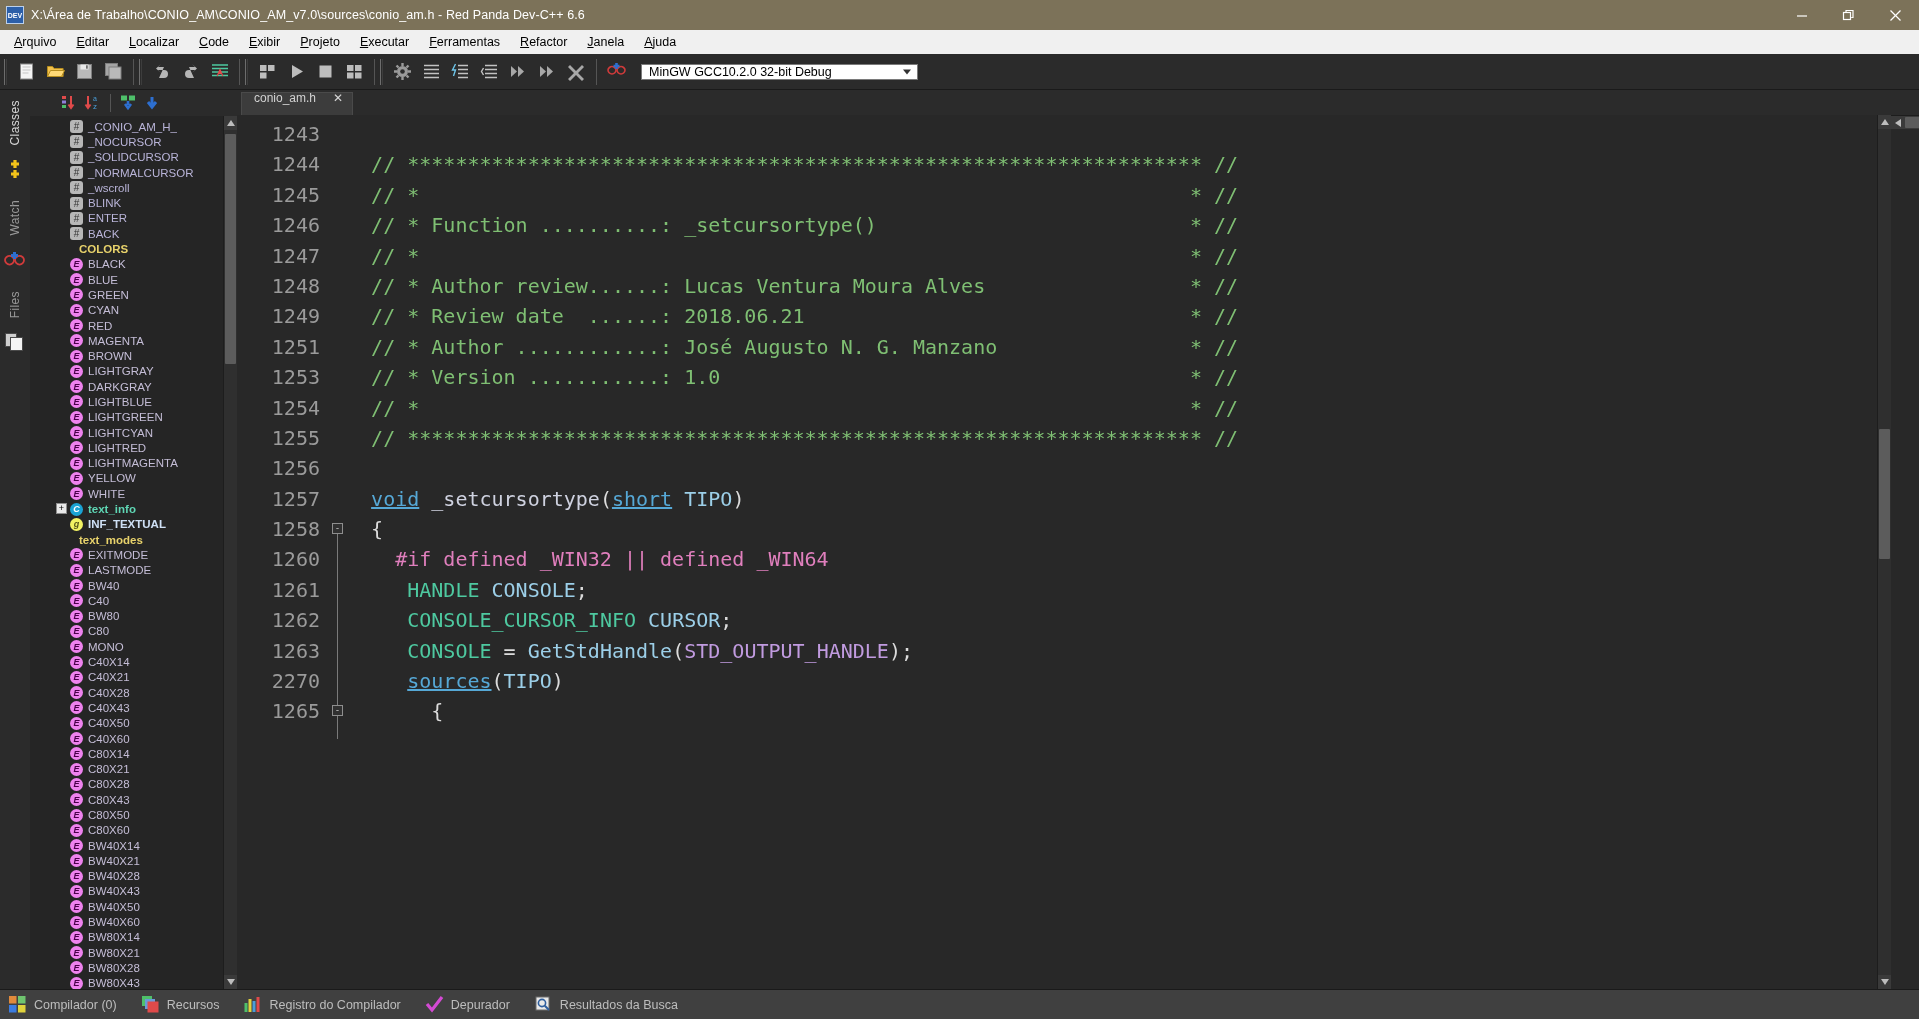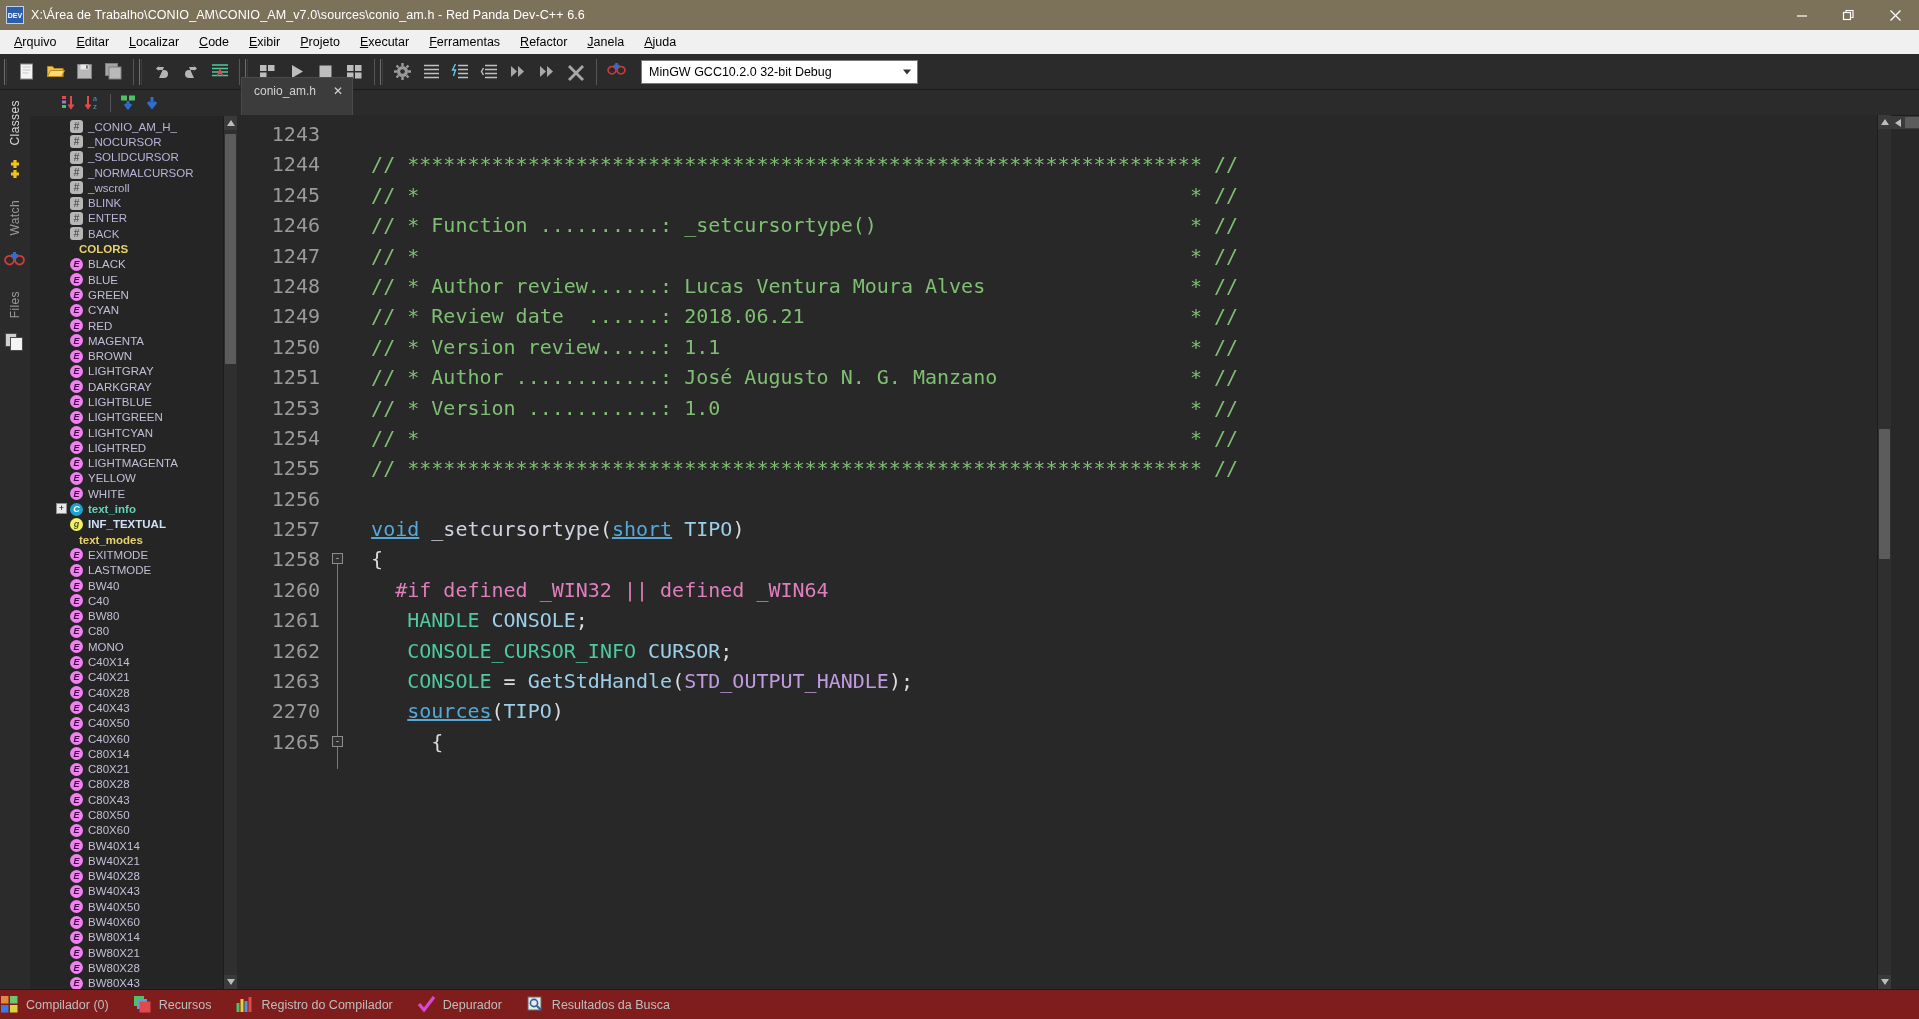--- a/index.html
+++ b/index.html
@@ -65,21 +65,21 @@
      background: repeating-linear-gradient(to right,#6d6d6d 0 1px,transparent 1px 2px,#3d3d3d 2px 3px,transparent 3px 4px);
   }
   .tb-btn {
     width: 27px; height: 27px; margin: 0 1px;
     display: flex; align-items: center; justify-content: center;
     border-radius: 2px;
   }
   .tb-btn svg { display: block; }
   .compiler-select {
     margin-left: 10px;
-    width: 277px; height: 24px;
+    width: 277px; height: 16px;
     background: #ffffff;
     border: 1px solid #7a7a7a;
     display: flex; align-items: center;
     font-size: 12.5px; color: #000;
     padding-left: 7px;
     position: relative;
   }
   .compiler-select .arrow {
     position: absolute; right: 6px; top: 50%; transform: translateY(-50%);
     width: 0; height: 0;
@@ -178,21 +178,21 @@
 
   
   .editor-area { flex: 1 1 auto; display: flex; flex-direction: column; min-width: 0; background: #282828; }
   .tabstrip {
     height: 25px; flex: 0 0 25px;
     background: #2b2b2b;
     display: flex; align-items: flex-end;
     padding-left: 4px;
   }
   .ed-tab {
-    height: 38px;
+    height: 23px;
     background: #3c3c3c;
     color: #d2d2d2;
     font-size: 12px;
     display: flex; align-items: center;
     padding: 0 6px 12px 12px;
     gap: 14px;
     border-top: 1px solid #4a4a4a;
     border-left: 1px solid #4a4a4a;
     border-right: 1px solid #4a4a4a;
   }
@@ -246,22 +246,23 @@
     height: 14px; flex: 0 0 14px; background: #2f2f2f;
     display: flex; border-top: 1px solid #1d1d1d;
   }
   .sb-arrow-h { width: 14px; display:flex; align-items:center; justify-content:center; background:#3a3a3a;}
   .sb-track-h { flex: 1 1 auto; position: relative; }
   .sb-thumb-h { position: absolute; top: 1px; bottom: 1px; background: #5c5c5c; border-radius: 1px; }
 
   
   .statusbar {
     height: 30px; flex: 0 0 30px;
-    background: #7f1d1d;
+    background: #404040;
     display: flex; align-items: center;
+    padding-left: 8px;
     border-top: 1px solid #1a1a1a;
   }
   .status-item {
     display: flex; align-items: center;
     gap: 7px;
     margin-right: 24px;
     color: #bdbdbd;
     font-size: 12.5px;
   }
   .status-item .si-icon { width: 19px; height: 19px; display: flex; align-items: center; justify-content: center; }
@@ -752,21 +753,20 @@
       <div class="code-wrap">
         <div class="code-scrollrow">
           <div class="code-view" id="code-view">
               <div class="code-line"><div class="gutter">1243</div><div class="foldcol"></div><div class="code-text"></div></div>
               <div class="code-line"><div class="gutter">1244</div><div class="foldcol"></div><div class="code-text"><span class="c-plain">  </span><span class="c-comment">// ****************************************************************** //</span></div></div>
               <div class="code-line"><div class="gutter">1245</div><div class="foldcol"></div><div class="code-text"><span class="c-plain">  </span><span class="c-comment">// *                                                                * //</span></div></div>
               <div class="code-line"><div class="gutter">1246</div><div class="foldcol"></div><div class="code-text"><span class="c-plain">  </span><span class="c-comment">// * Function ..........: _setcursortype()                          * //</span></div></div>
               <div class="code-line"><div class="gutter">1247</div><div class="foldcol"></div><div class="code-text"><span class="c-plain">  </span><span class="c-comment">// *                                                                * //</span></div></div>
               <div class="code-line"><div class="gutter">1248</div><div class="foldcol"></div><div class="code-text"><span class="c-plain">  </span><span class="c-comment">// * Author review......: Lucas Ventura Moura Alves                 * //</span></div></div>
               <div class="code-line"><div class="gutter">1249</div><div class="foldcol"></div><div class="code-text"><span class="c-plain">  </span><span class="c-comment">// * Review date  ......: 2018.06.21                                * //</span></div></div>
-              <div class="code-line"><div class="gutter">1250</div><div class="foldcol"></div><div class="code-text"><span class="c-plain">  </span><span class="c-comment">// * Version review.....: 1.1                                       * //</span></div></div>
               <div class="code-line"><div class="gutter">1251</div><div class="foldcol"></div><div class="code-text"><span class="c-plain">  </span><span class="c-comment">// * Author ............: José Augusto N. G. Manzano                * //</span></div></div>
               <div class="code-line"><div class="gutter">1253</div><div class="foldcol"></div><div class="code-text"><span class="c-plain">  </span><span class="c-comment">// * Version ...........: 1.0                                       * //</span></div></div>
               <div class="code-line"><div class="gutter">1254</div><div class="foldcol"></div><div class="code-text"><span class="c-plain">  </span><span class="c-comment">// *                                                                * //</span></div></div>
               <div class="code-line"><div class="gutter">1255</div><div class="foldcol"></div><div class="code-text"><span class="c-plain">  </span><span class="c-comment">// ****************************************************************** //</span></div></div>
               <div class="code-line"><div class="gutter">1256</div><div class="foldcol"></div><div class="code-text"></div></div>
               <div class="code-line"><div class="gutter">1257</div><div class="foldcol"></div><div class="code-text"><span class="c-plain">  </span><span class="c-kw">void</span><span class="c-plain"> </span><span class="c-fn">_setcursortype</span><span class="c-punct">(</span><span class="c-kw">short</span><span class="c-plain"> </span><span class="c-ident">TIPO</span><span class="c-punct">)</span></div></div>
               <div class="code-line"><div class="gutter">1258</div><div class="foldcol"><div class="foldbox">-</div><div class="foldline"></div></div><div class="code-text"><span class="c-plain">  </span><span class="c-plain">{</span></div></div>
               <div class="code-line"><div class="gutter">1260</div><div class="foldcol"><div class="foldline full"></div></div><div class="code-text"><span class="c-plain">    </span><span class="c-prep">#if defined _WIN32 || defined _WIN64</span></div></div>
               <div class="code-line"><div class="gutter">1261</div><div class="foldcol"><div class="foldline full"></div></div><div class="code-text"><span class="c-plain">     </span><span class="c-type">HANDLE</span><span class="c-plain"> </span><span class="c-ident">CONSOLE</span><span class="c-punct">;</span></div></div>
               <div class="code-line"><div class="gutter">1262</div><div class="foldcol"><div class="foldline full"></div></div><div class="code-text"><span class="c-plain">     </span><span class="c-type">CONSOLE_CURSOR_INFO</span><span class="c-plain"> </span><span class="c-ident">CURSOR</span><span class="c-punct">;</span></div></div>

